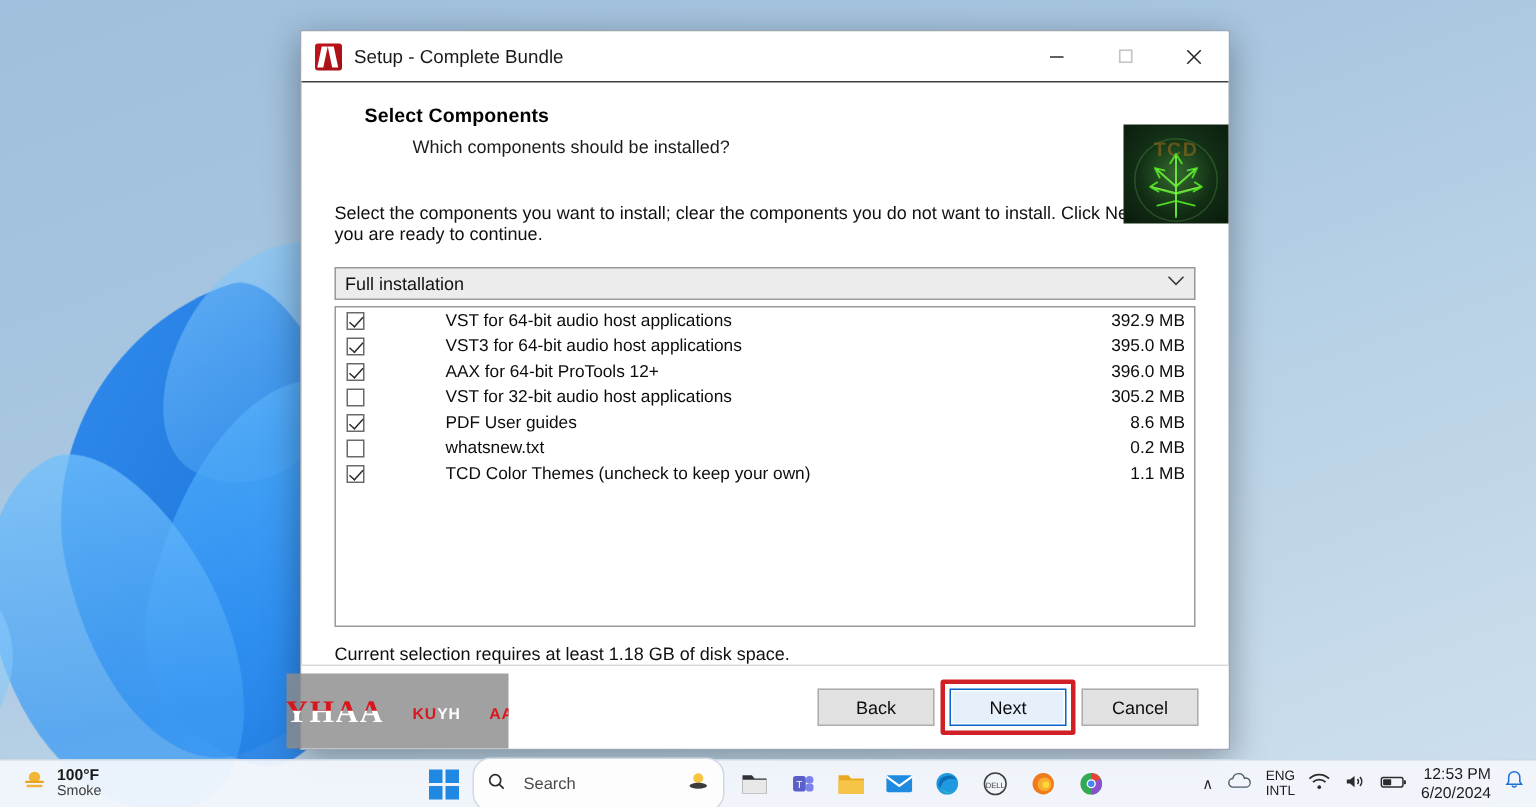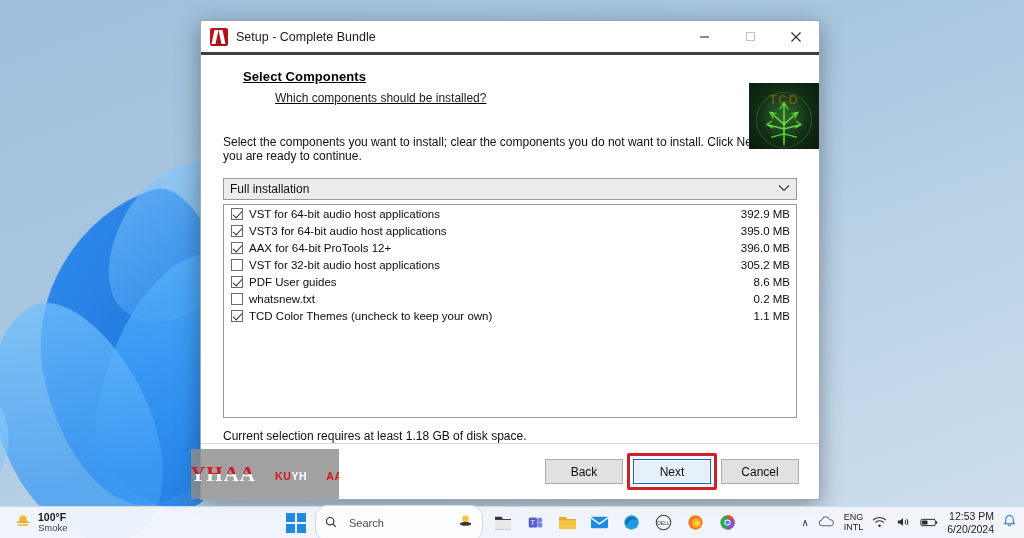--- a/index.html
+++ b/index.html
@@ -84,21 +84,21 @@
     background: #ffffff;
     border: 1px solid #9ba7b4;
     box-shadow: 0 6px 22px rgba(0,0,0,.35);
     display: flex;
     flex-direction: column;
   }
 
   .titlebar {
     height: 34px;
     background: #ffffff;
-    border-bottom: 3px solid #404040;
+    border-bottom: 1px solid #404040;
     display: flex;
     align-items: center;
     flex: 0 0 34px;
   }
   .app-icon {
     width: 18px; height: 18px;
     margin-left: 9px; margin-right: 8px;
     position: relative;
     background: linear-gradient(135deg, #c4141b 0%, #a00f16 100%);
     border-radius: 2px;
@@ -134,21 +134,20 @@
     flex: 0 0 auto;
   }
   .win-btn.disabled { color: #c4c4c4; }
   .win-btn svg { display: block; }
 
   .page-head {
     position: relative;
     padding: 14px 20px 0 42px;
     flex: 0 0 auto;
     height: 62px;
-    text-decoration: underline;
   }
   .page-title {
     font-size: 13px;
     font-weight: bold;
     color: #000;
     letter-spacing: .1px;
   }
   .page-sub {
     font-size: 12px;
     color: #1c1c1c;
@@ -226,20 +225,21 @@
     overflow: hidden;
     padding-top: 1px;
   }
   .row {
     display: flex;
     align-items: center;
     height: 17px;
     padding: 0 6px 0 7px;
     font-size: 11.5px;
     color: #0c0c0c;
+    gap: 48px;
   }
   .cb {
     width: 12px; height: 12px;
     border: 1px solid #6a6a6a;
     background: #fff;
     margin-right: 6px;
     position: relative;
     flex: 0 0 12px;
   }
   .cb.checked:after {

